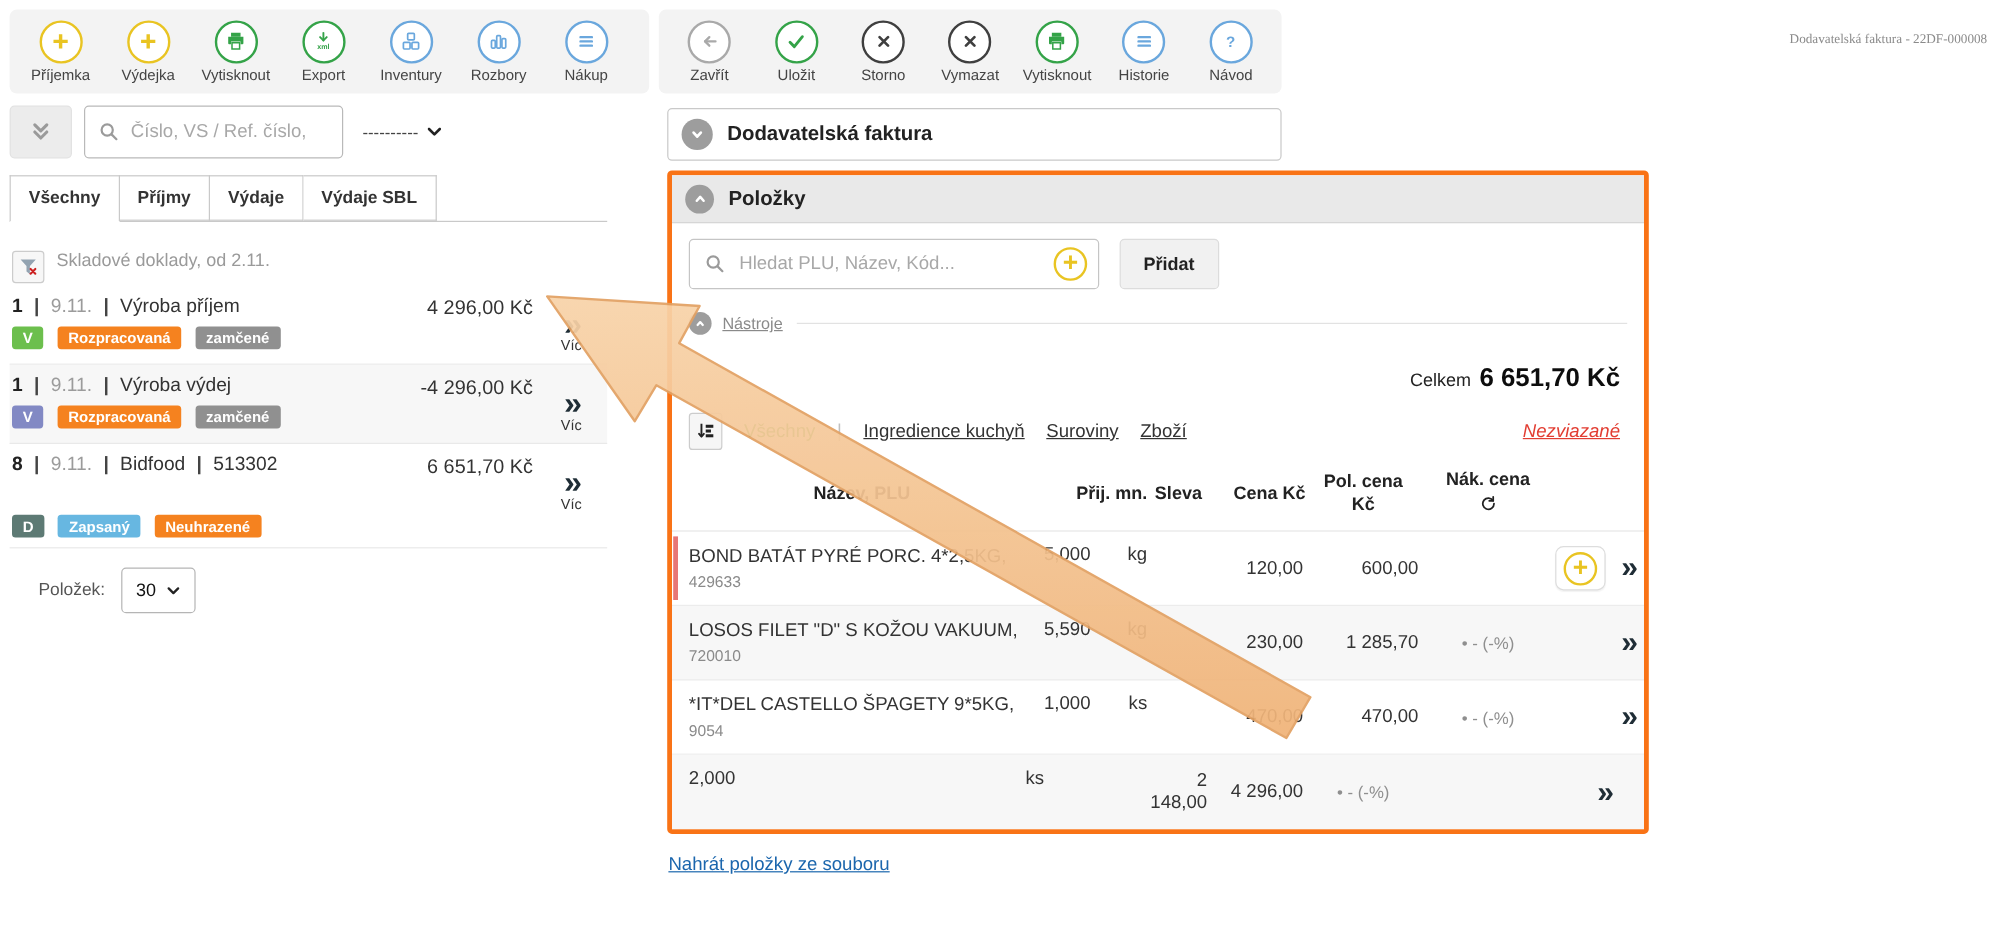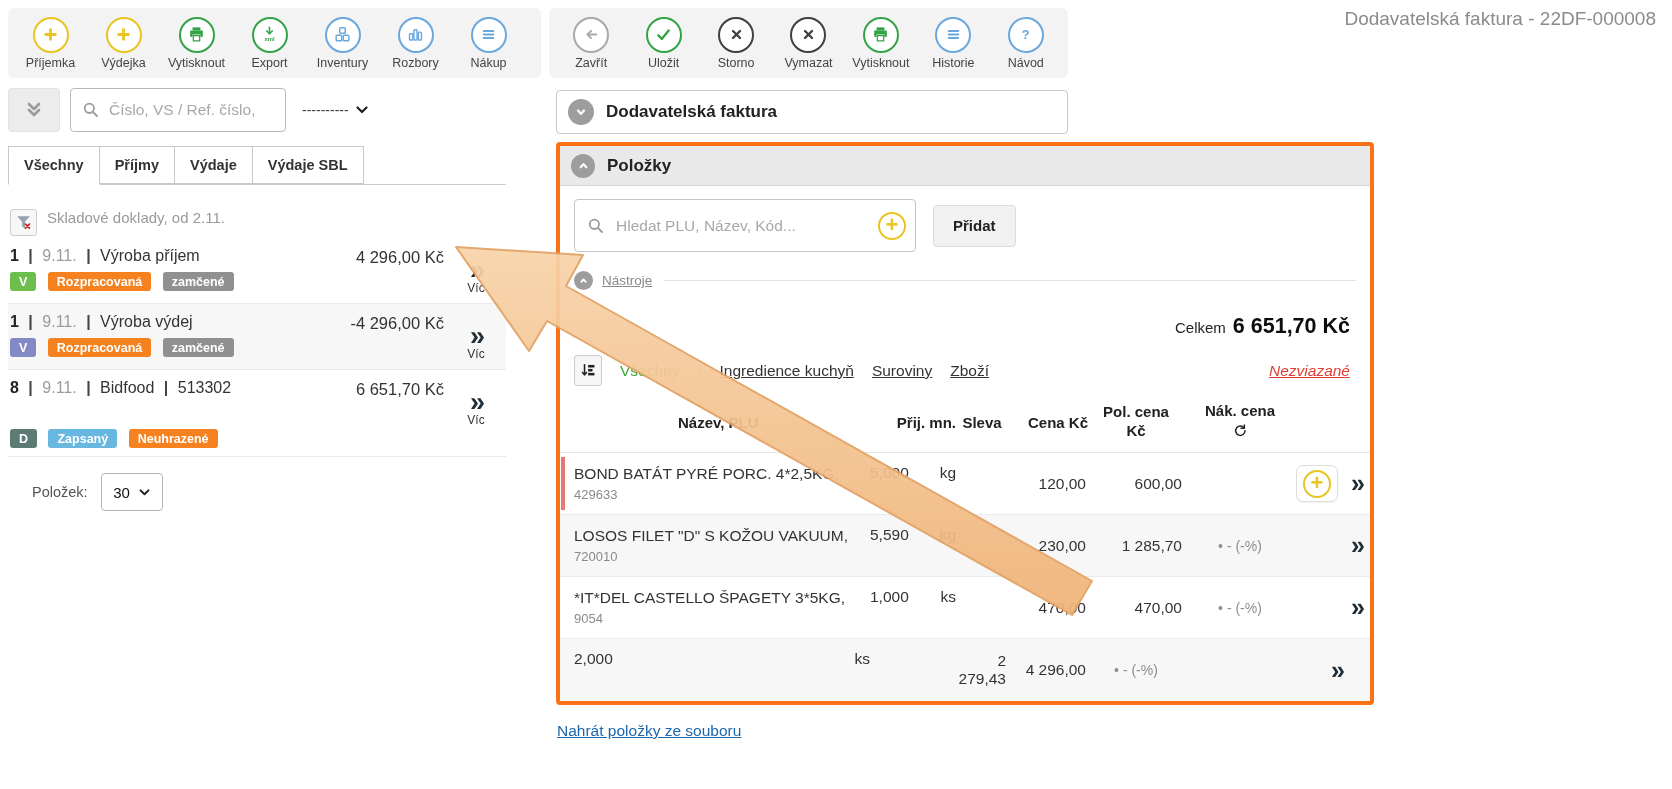--- a/index.html
+++ b/index.html
@@ -13,21 +13,21 @@
   .tb-right { left:549px; width:519px; }
   .tb-btn { width:73px; display:flex; flex-direction:column; align-items:center; gap:3px; cursor:pointer; }
   .tb-icon { width:36px; height:36px; border-radius:50%; border:2.5px solid; background:#fff;
              display:flex; align-items:center; justify-content:center; }
   .tb-label { font-size:12.5px; color:#444; white-space:nowrap; }
   .ic-yellow { border-color:#e9c422; color:#e9c422; }
   .ic-green  { border-color:#34a348; color:#34a348; }
   .ic-blue   { border-color:#6aa7dd; color:#6aa7dd; }
   .ic-gray   { border-color:#a9a9a9; color:#a9a9a9; }
   .ic-dark   { border-color:#3f3f3f; color:#3f3f3f; }
-  .doc-ref { position:absolute; top:8px; right:16px; font-size:19px; color:#8b8b8b; }
+  .doc-ref { position:absolute; top:27px; right:16px; font-size:11px; color:#8b8b8b;font-family:Liberation Serif, serif; }
 
   
   .left-panel { position:absolute; left:8px; top:88px; width:498px; }
   .lp-controls { display:flex; align-items:center; }
   .collapse-btn { width:52px; height:44px; background:#ececec; border:1px solid #e2e2e2; border-radius:4px;
                   display:flex; align-items:center; justify-content:center; cursor:pointer; }
   .lp-search { margin-left:10px; width:216px; height:44px; border:1px solid #b9b9b9; border-radius:4px;
                display:flex; align-items:center; padding:0 10px; gap:8px; background:#fff; }
   .lp-search input { border:none; outline:none; width:152px; font-size:15.5px; color:#333; background:transparent; }
   input::placeholder { color:#a8a8a8; }
@@ -69,21 +69,21 @@
   .dd-header { width:512px; height:44px; border:1px solid #c9c9c9; border-radius:4px; background:#fff;
                display:flex; align-items:center; gap:12px; padding:0 11px; font-size:17px; font-weight:bold; color:#222; }
   .circle-chev { width:26px; height:26px; border-radius:50%; background:#9d9d9d;
                  display:flex; align-items:center; justify-content:center; flex:0 0 auto; cursor:pointer; }
   .items-box { margin-top:8px; border:4px solid #f97316; border-radius:4px; background:#fff; overflow:hidden; }
   .items-bar { height:40px; background:#e9e9e9; border-bottom:1px solid #d6d6d6; display:flex; align-items:center;
                gap:12px; padding:0 11px; font-size:17px; font-weight:bold; color:#222; }
   .items-bar .circle-chev { width:24px; height:24px; }
 
   .item-search-row { display:flex; align-items:center; gap:17px; padding:13px 14px 10px; }
-  .item-search { flex:0 0 342px; height:53px; border:1px solid #c5c5c5; border-radius:4px;
+  .item-search { flex:0 0 342px; height:42px; border:1px solid #c5c5c5; border-radius:4px;
                  display:flex; align-items:center; padding:0 9px 0 11px; gap:10px; }
   .item-search input { flex:1; border:none; outline:none; font-size:15.5px; color:#333; }
   .yellow-plus { width:28px; height:28px; border-radius:50%; border:2px solid #e9c422; color:#e9c422;
                  display:flex; align-items:center; justify-content:center; font-size:22px; font-weight:bold;
                  line-height:1; flex:0 0 auto; cursor:pointer; padding-bottom:2px; }
   .add-btn { height:42px; padding:0 19px; background:#f1f1f1; border:1px solid #dcdcdc; border-radius:4px;
              font-weight:bold; font-size:15px; color:#222; display:flex; align-items:center; cursor:pointer; }
 
   .tools-row { display:flex; align-items:center; padding:9px 14px 0; }
   .mini-chev { width:19px; height:19px; border-radius:50%; background:#9d9d9d;
@@ -499,42 +499,42 @@
       <div></div>
       <div class="cell-price">230,00</div>
       <div class="cell-pol">1 285,70</div>
       <div class="cell-nak">• - (-%)</div>
       <div></div>
       <div class="cell-chev">»</div>
     </div>
 
     <div class="it-grid it-row">
       <div class="cell-name">
-          <div class="nm">*IT*DEL CASTELLO ŠPAGETY 3*5KG,</div>
+          <div class="nm">*IT*DEL CASTELLO ŠPAGETY 9*5KG,</div>
           <div class="plu">9054</div>
         </div>
       <div class="cell-qty">
           <span>1,000</span>
           <span>ks</span>
         </div>
       <div></div>
       <div class="cell-price">470,00</div>
       <div class="cell-pol">470,00</div>
       <div class="cell-nak">• - (-%)</div>
       <div></div>
       <div class="cell-chev">»</div>
     </div>
 
     <div class="it-grid it-row alt" style="border-bottom:none;">
       <div class="cell-qty">
           <span>2,000</span>
           <span>ks</span>
         </div>
       <div></div>
-      <div class="cell-price">2 279,43</div>
+      <div class="cell-price">2 148,00</div>
       <div class="cell-pol">4 296,00</div>
       <div class="cell-nak">• - (-%)</div>
       <div></div>
       <div class="cell-chev">»</div>
     </div>
   </div>
 
   <a class="upload-link">Nahrát položky ze souboru</a>
 </div>
 

